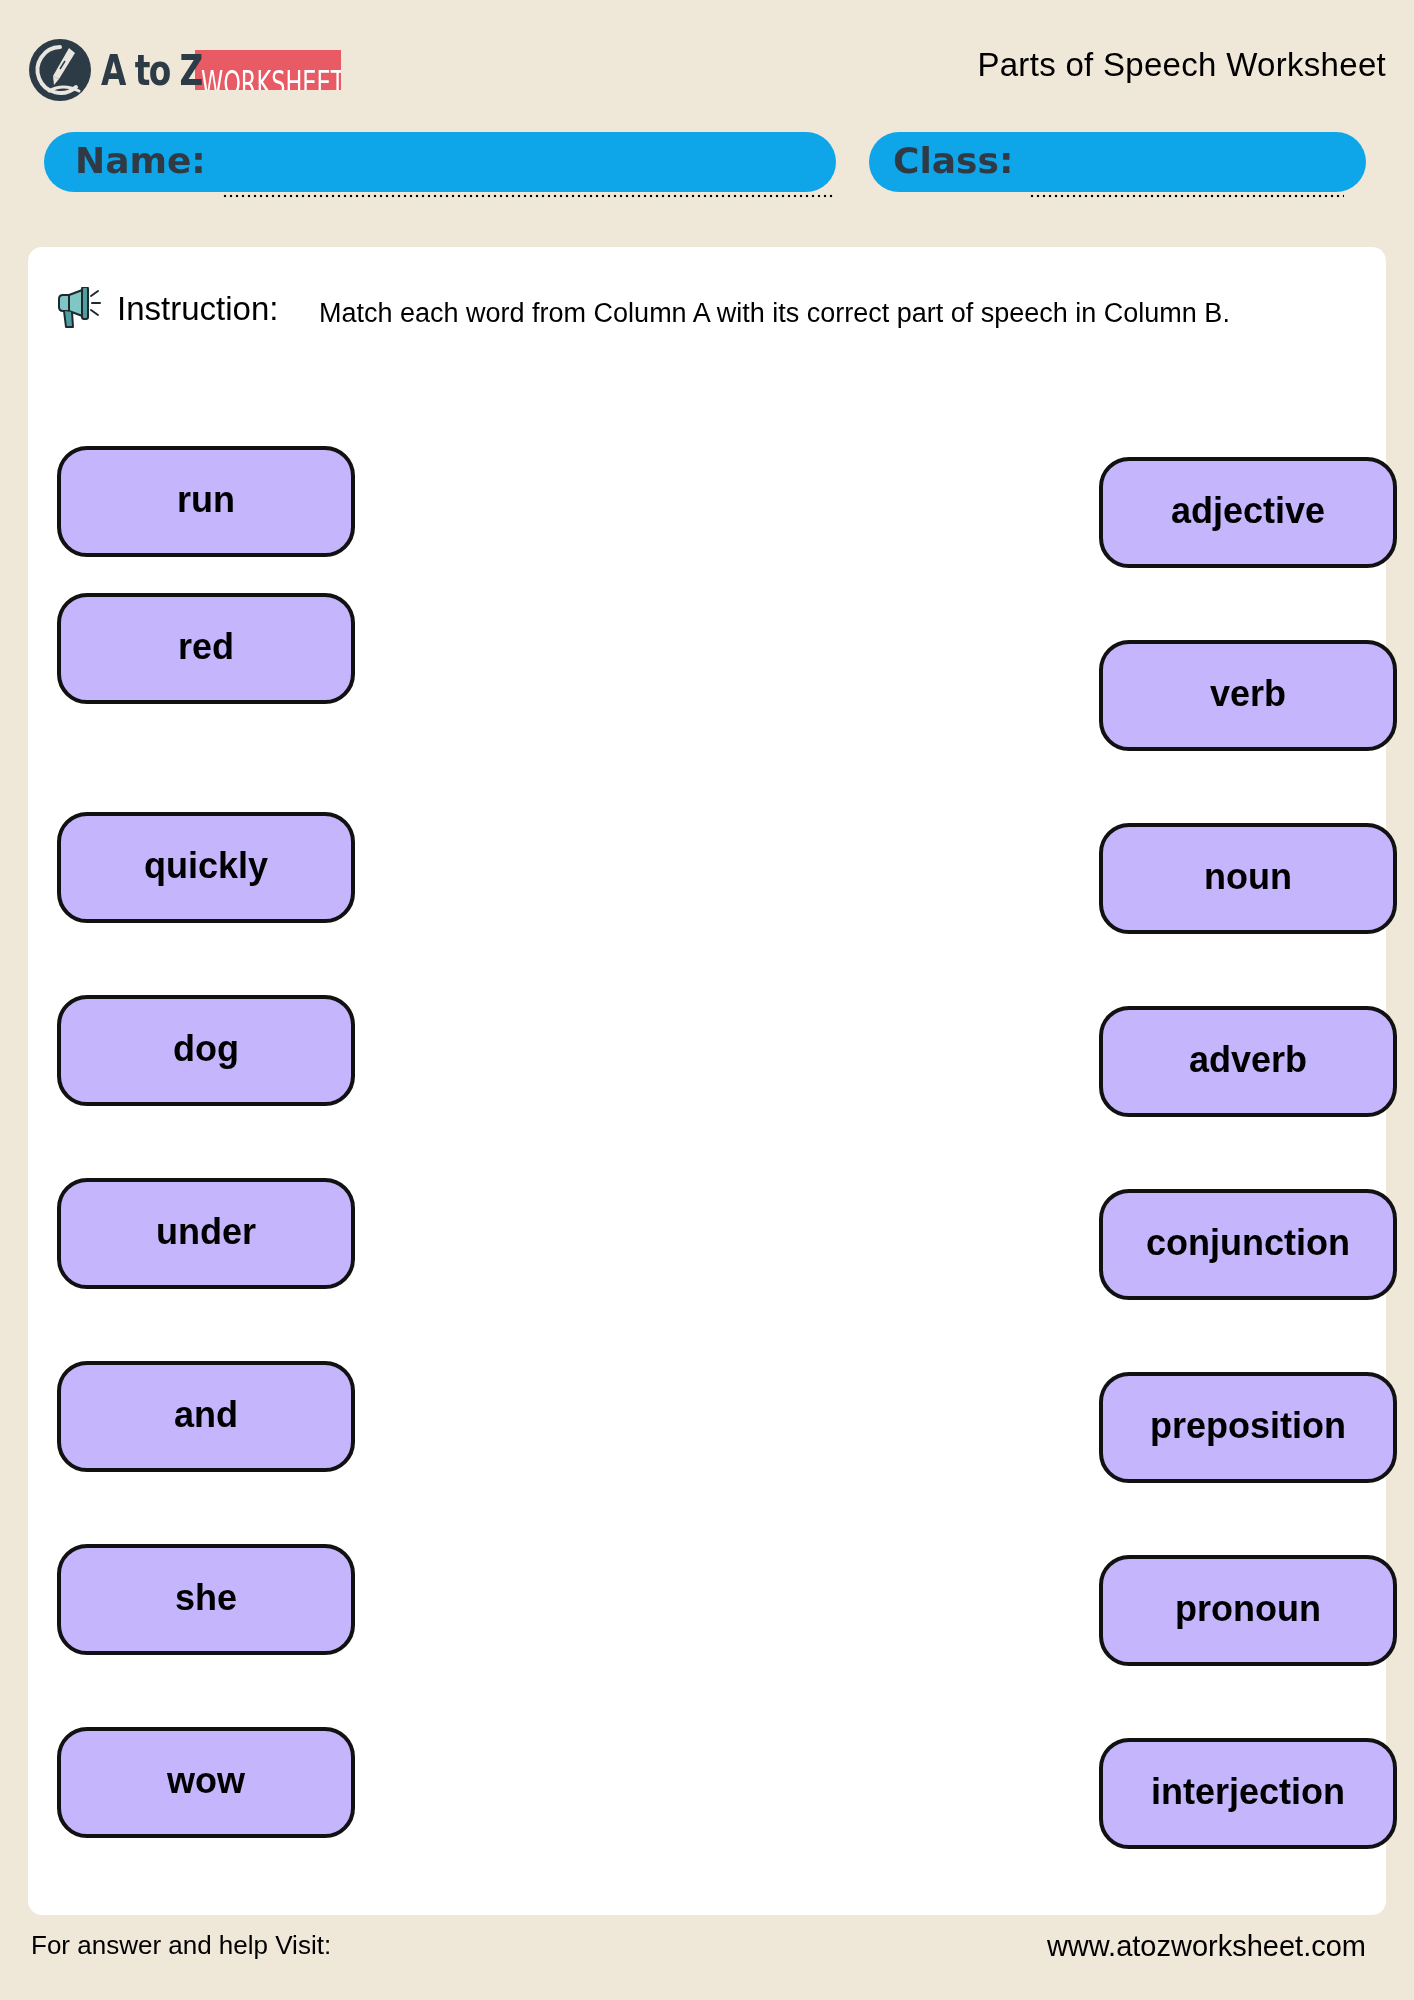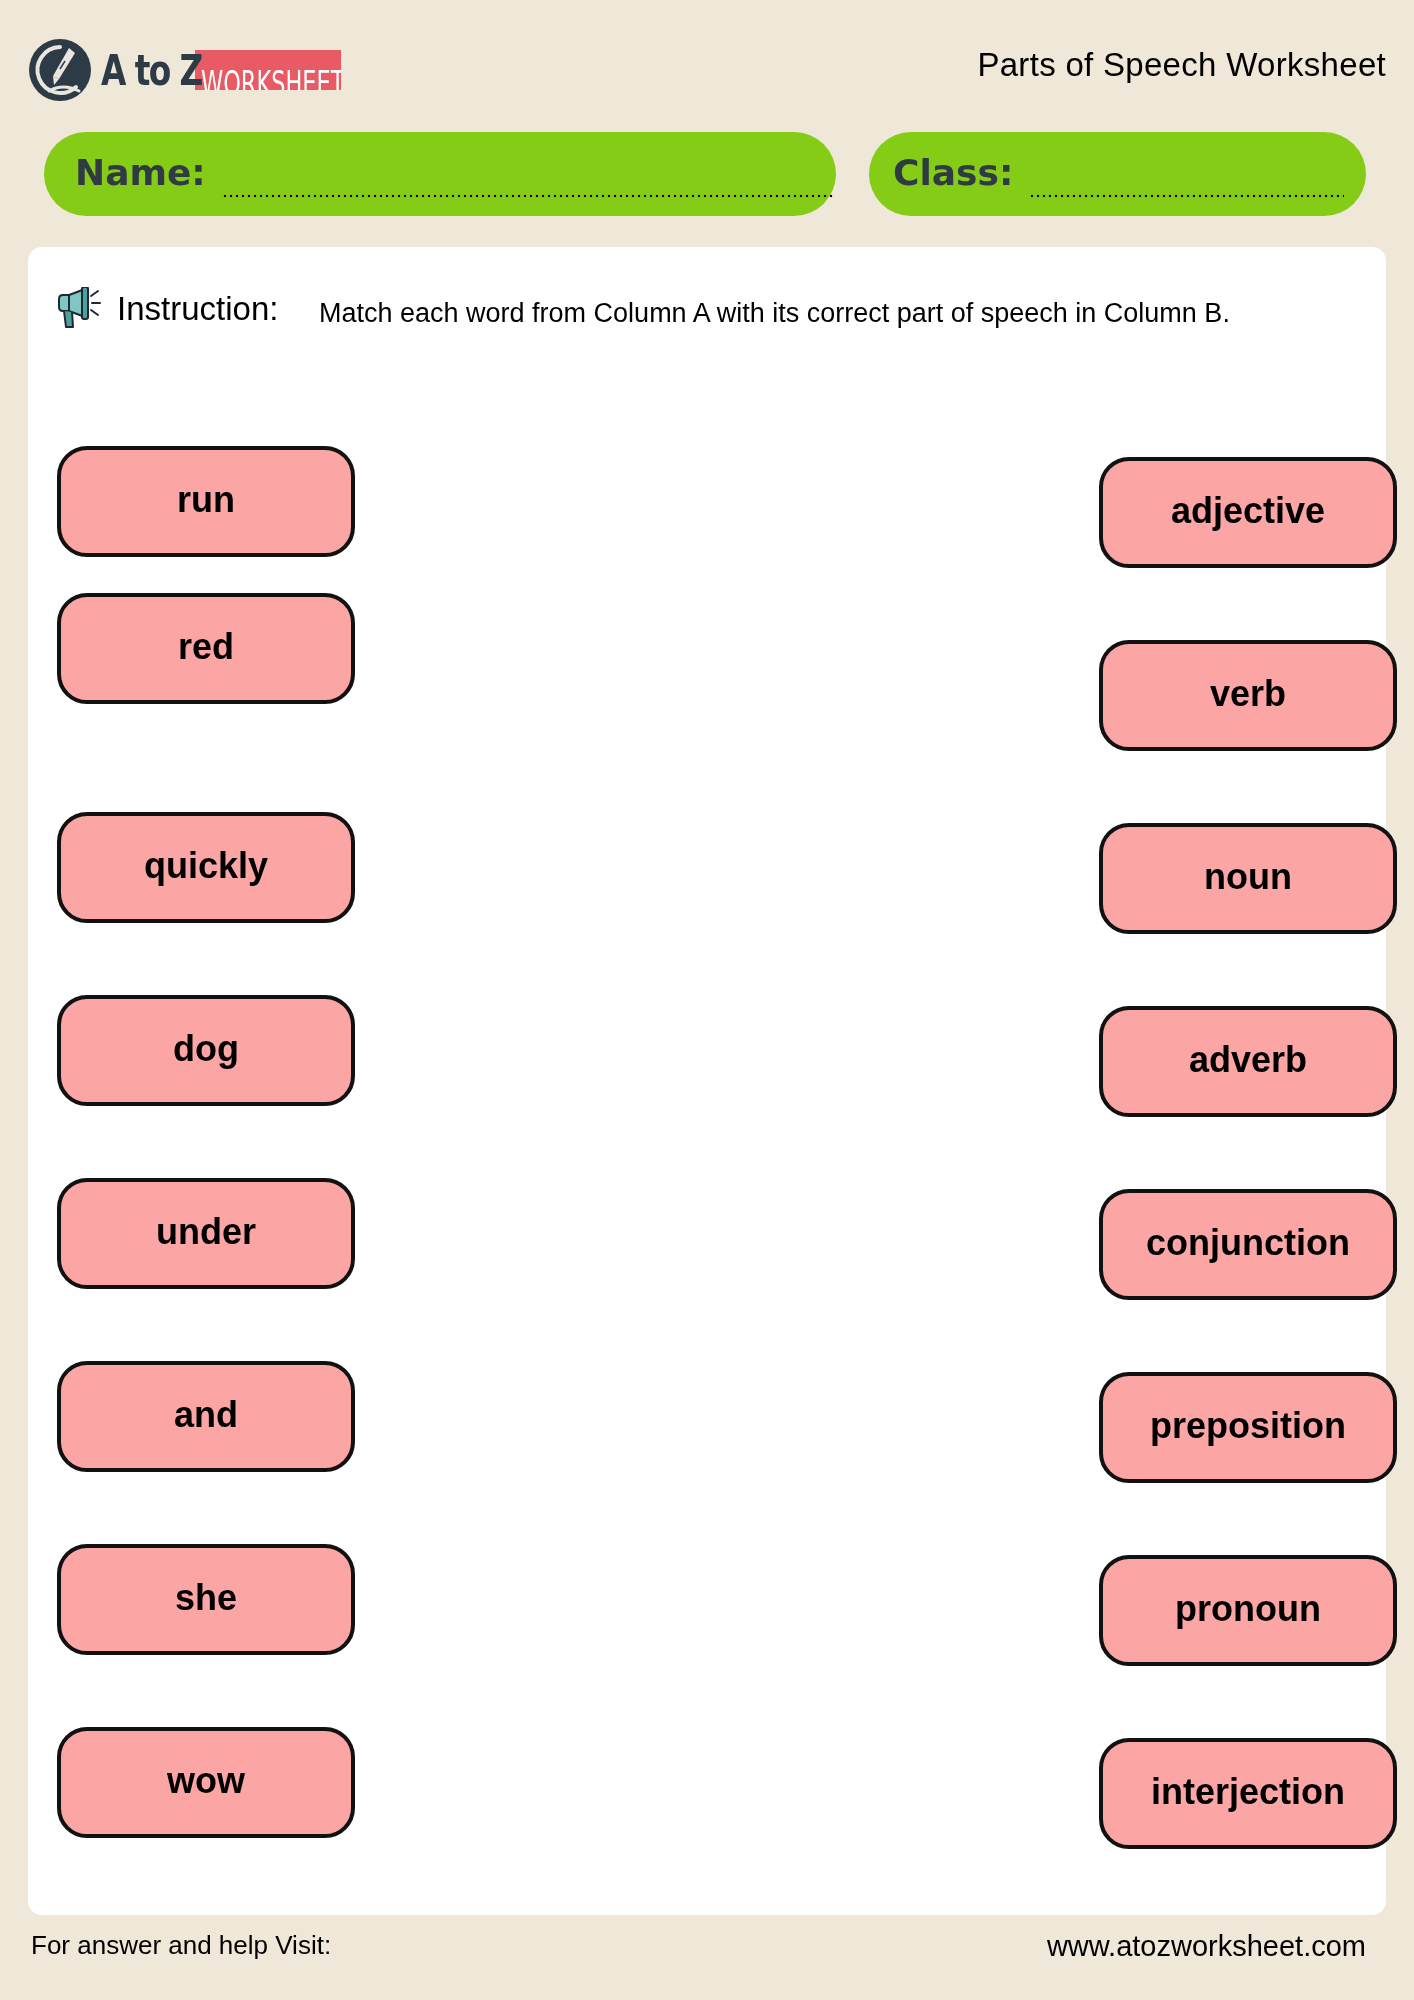--- a/index.html
+++ b/index.html
@@ -39,21 +39,21 @@
     }
     .logo-ws span { display: inline-block; transform: scaleX(0.66); transform-origin: left center; }
 
     .page-title {
       right: 28px; top: 46px;
       font-size: 33px; color: #000; letter-spacing: 0.3px;
     }
 
     
     .pill {
-      top: 132px; height: 84px; background: #84cc16; border-radius: 42px;
+      top: 132px; height: 60px; background: #0ea5e9; border-radius: 42px;
       display: flex; align-items: center; box-sizing: border-box;
     }
     .pill-name { left: 44px; width: 792px; padding-left: 31px; }
     .pill-class { left: 869px; width: 497px; padding-left: 24px; }
     .pill-label {
       font-family: "DejaVu Sans", sans-serif;
       font-weight: bold; font-size: 36px; color: #2f3a45;
       margin-top: -4px;
     }
     .dotline {
@@ -75,21 +75,21 @@
     }
     .instr-text {
       left: 319px; top: 290px; width: 980px;
       font-size: 27px; line-height: 46px; color: #000;
     }
 
     
     .box {
       width: 298px; height: 111px; box-sizing: border-box;
       border: 4px solid #111; border-radius: 30px;
-      background: #fca5a5;
+      background: #c4b5fd;
       display: flex; align-items: center; justify-content: center;
       font-weight: bold; font-size: 36px; color: #000;
       padding-bottom: 4px;
     }
     .col-a .box { left: 57px; }
     .col-b .box { left: 1099px; }
 
     
     .footer-left { left: 31px; top: 1930px; font-size: 26px; color: #000; }
     .footer-right { right: 48px; top: 1930px; font-size: 29px; color: #000; }

